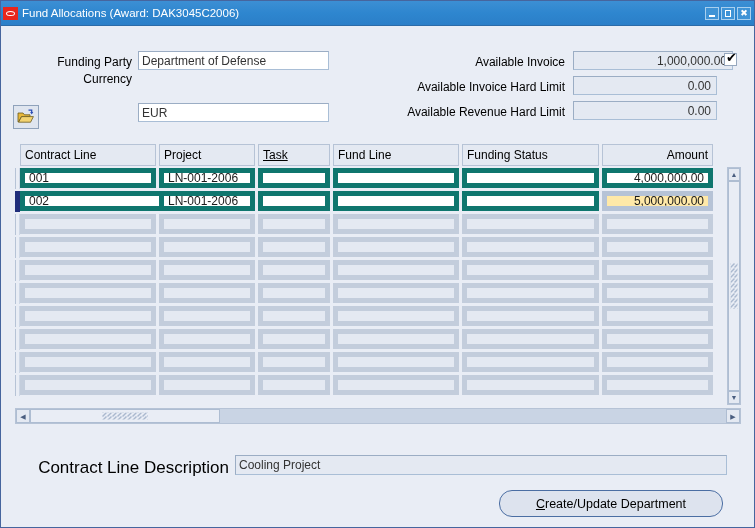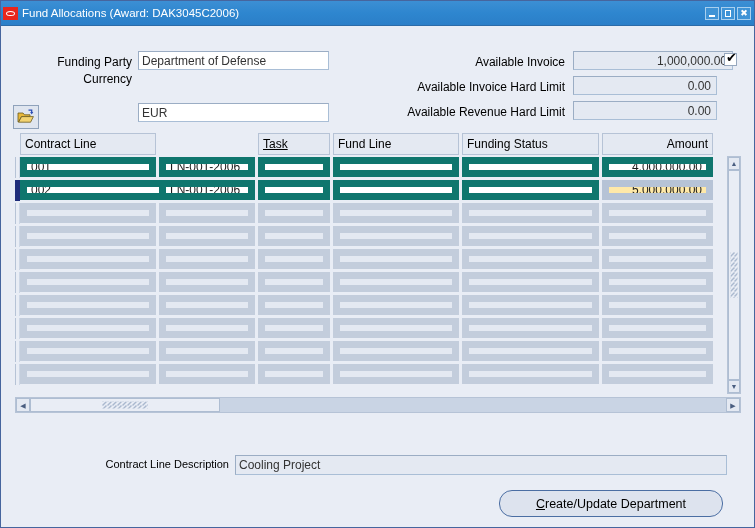--- a/index.html
+++ b/index.html
@@ -164,21 +164,21 @@
     box-sizing: border-box;
     display: flex;
     align-items: center;
     justify-content: center;
   }
 
   
   .grid-wrap {
     position: absolute;
     left: 14px;
-    top: 132px;
+    top: 143px;
     width: 726px;
     height: 283px;
   }
   .grid-headers {
     position: relative;
     height: 23px;
   }
   .gh {
     position: absolute;
     top: 0;
@@ -220,21 +220,21 @@
   .grow.current .rowsel {
     background: #1f2d7a;
     border-color: #1f2d7a;
   }
   .cell {
     position: absolute;
     top: 1px;
     height: 20px;
     box-sizing: border-box;
     background: #ffffff;
-    border: 7px solid #0f766e;
+    border: 5px solid #0f766e;
     font-size: 12px;
     color: #1a1a1a;
     display: flex;
     align-items: center;
     padding: 0 4px;
     white-space: nowrap;
     overflow: hidden;
     text-align: right;
   }
   .cell.right { justify-content: flex-end; }
@@ -339,21 +339,21 @@
     opacity: .85;
   }
 
   
   .desc-label {
     position: absolute;
     left: 0;
     top: 457px;
     width: 228px;
     text-align: right;
-    font-size: 11px;
+    font-size: 17px;
     color: #000000;
   }
   .desc-field {
     position: absolute;
     left: 234px;
     top: 454px;
     width: 492px;
     height: 20px;
   }
   .agreement-btn {
@@ -425,20 +425,21 @@
       <path d="M4.6 7.6 L16.4 7.6 L13.6 13.2 L1.6 13.2 Z" fill="#f3d371" stroke="#6b5a1e" stroke-width="0.8"></path>
       <path d="M11.5 1.2 L14.7 1.2 L14.7 4.1" fill="none" stroke="#2b4db5" stroke-width="1.3"></path>
       <path d="M16.3 3.0 L14.7 5.4 L13.1 3.0 Z" fill="#2b4db5"></path>
     </svg>
   </div>
 
   <div class="grid-wrap">
 
     <div class="grid-headers">
       <div class="gh" style="left:5px;   width:136px;">Contract Line</div>
+      <div class="gh" style="left:144px; width:96px;">Project</div>
       <div class="gh" style="left:243px; width:72px;text-decoration:underline;">Task</div>
       <div class="gh" style="left:318px; width:126px;">Fund Line</div>
       <div class="gh" style="left:447px; width:137px;">Funding Status</div>
       <div class="gh right" style="left:587px; width:111px;">Amount</div>
     </div>
 
     <div class="grid-rows" id="grid-rows">
         <div class="grow">
           <div class="rowsel"></div>
           <div class="cell" style="left: 5px; width: 136px;">001</div>

